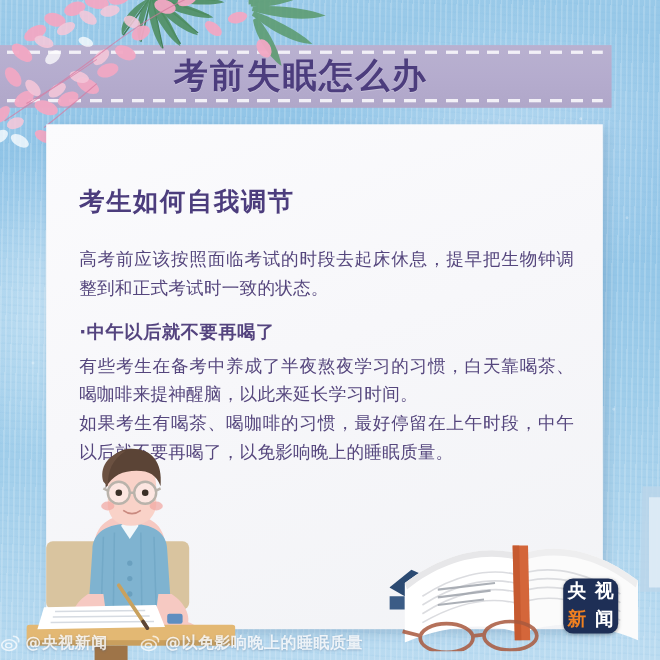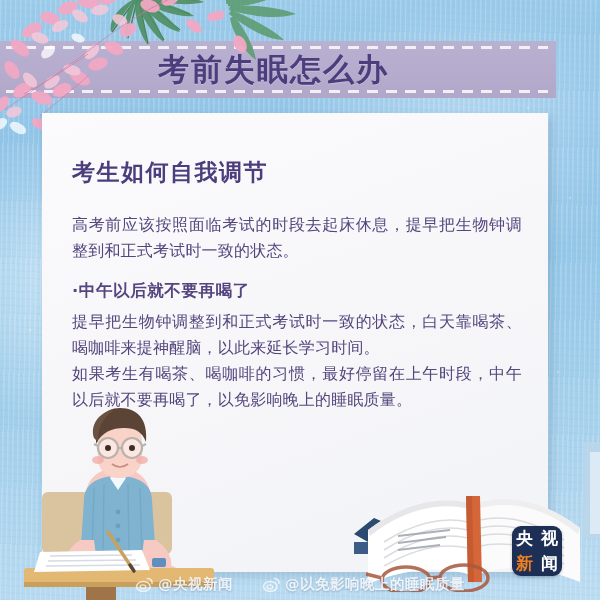--- a/index.html
+++ b/index.html
@@ -75,21 +75,21 @@
 
   
   .card {
     position:absolute;
     left:42px; top:113px; width:506px; height:459px;
     background:linear-gradient(160deg,#fbfbfd 0%,#f7f7fa 45%,#f2f3f6 100%);
     box-shadow:3px 4px 9px rgba(40,70,110,.18);
     z-index:10;
     overflow:hidden;
   }
-  .card-inner { position:relative; padding:44px 26px 0 30px; z-index:3; }
+  .card-inner { position:relative; padding:44px 26px 0 30px; z-index:3;margin-top:11px; }
   .card-heading {
     font-family:"DejaVu Sans","Liberation Sans",sans-serif;
     font-weight:700;
     font-size:23px;
     letter-spacing:1.5px;
     color:#4c3d7d;
     margin-bottom:24px;
   }
   .sec { margin-bottom:16px; }
   .sec-title {
@@ -126,21 +126,21 @@
   .cctv-logo span {
     font-family:"DejaVu Sans","Liberation Sans",sans-serif;
     font-weight:700; font-size:17px; line-height:1;
   }
   .cctv-logo .w { color:#ffffff; }
   .cctv-logo .o { color:#f08020; }
 
   
   .wm-row {
     position:absolute; left:0; right:0; bottom:6px;
-    display:flex; align-items:center; justify-content:center;
+    display:flex; align-items:center; 
     gap:29px; z-index:25; pointer-events:none;
   }
   .wm {
     display:flex; align-items:center; gap:4px;
     color:rgba(255,255,255,.82);
     font-size:14.5px; font-weight:700;
     letter-spacing:.5px;
     text-shadow:0 1px 2px rgba(60,90,130,.35);
   }
   .wm-icon { width:19px; height:19px; flex:0 0 19px; opacity:.85; }
@@ -239,21 +239,21 @@
   <div class="card">
     <div class="card-inner">
       <div class="card-heading">考生如何自我调节</div>
 
       <div class="sec">
         <div class="sec-body">高考前应该按照面临考试的时段去起床休息，提早把生物钟调整到和正式考试时一致的状态。</div>
       </div>
 
       <div class="sec">
         <div class="sec-title">·中午以后就不要再喝了</div>
-        <div class="sec-body">提早把生物钟调整到和正式考试时一致的状态，白天靠喝茶、喝咖啡来提神醒脑，以此来延长学习时间。</div>
+        <div class="sec-body">有些考生在备考中养成了半夜熬夜学习的习惯，白天靠喝茶、喝咖啡来提神醒脑，以此来延长学习时间。</div>
         <div class="sec-body">如果考生有喝茶、喝咖啡的习惯，最好停留在上午时段，中午以后就不要再喝了，以免影响晚上的睡眠质量。</div>
       </div>
     </div>
   </div>
 
   <svg class="student" viewBox="0 0 190 200">
     <g fill="#d9c49f">
       <rect x="18" y="92" width="130" height="62" rx="6"></rect>
     </g>
     <g>

